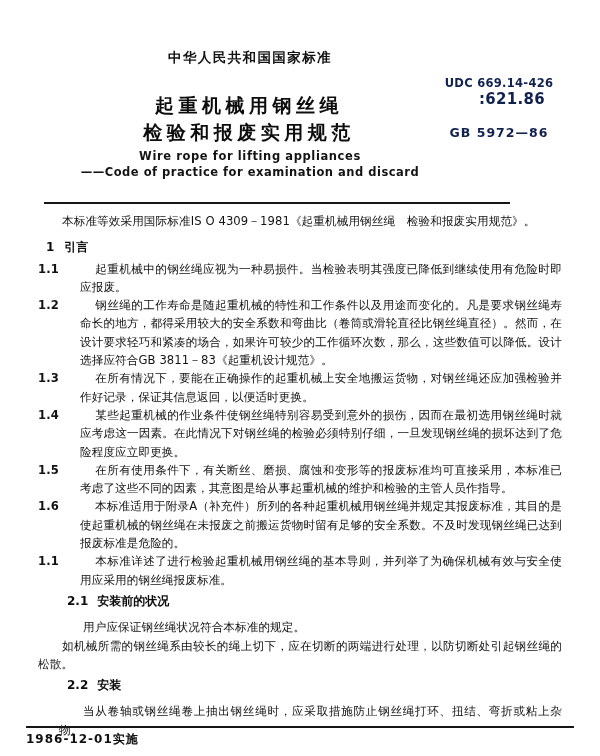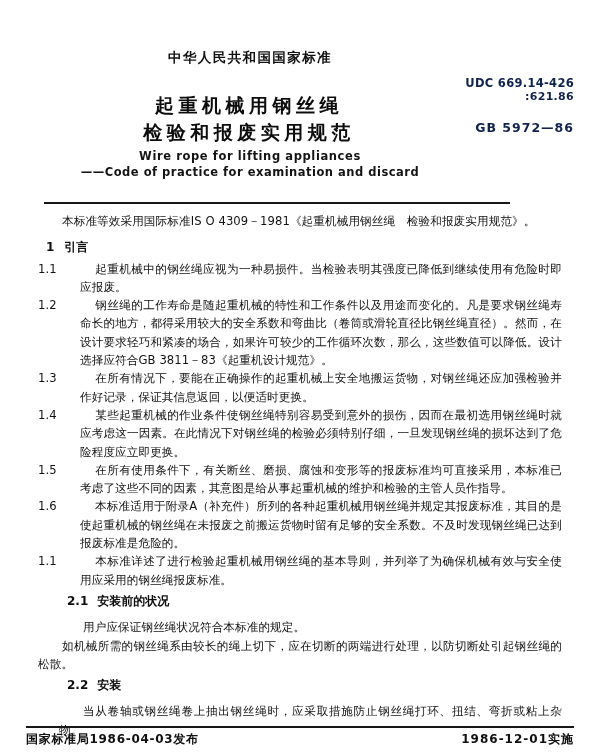--- a/index.html
+++ b/index.html
@@ -71,32 +71,32 @@
   }
   .subtitle-en.second {
     letter-spacing: 0.5px;
   }
 
   
   .ident {
     position: absolute;
     right: 26px;
     top: 76px;
-    text-align: right;
+    text-align: center;
     width: 150px;
   }
   .udc-line1 {
     font-size: 11.5px;
     font-weight: bold;
     letter-spacing: 0.3px;
     color: #11224f;
     white-space: nowrap;
   }
   .udc-line2 {
-    font-size: 11px;
+    font-size: 15px;
     font-weight: bold;
     letter-spacing: 0.3px;
     color: #11224f;
     margin-left: 26px;
     white-space: nowrap;
   }
   .std-no {
     margin-top: 17px;
     font-size: 12.5px;
     font-weight: bold;
@@ -152,21 +152,21 @@
     margin-top: 8px;
     margin-bottom: 3px;
   }
   .h1 .num { margin-right: 10px; }
   .h2 {
     margin-top: 3px;
     padding-left: 21px;
   }
   .h2 .num { margin-right: 9px; }
   .sec-num {
-    font-weight: normal;
+    font-weight: bold;
     margin-right: 8px;
   }
   p.clause {
     text-indent: 0;
     padding-left: 21px;
     text-indent: -21px;
     margin-left: 21px;
   }
   p.clause .sec-num {
     display: inline-block;
@@ -270,17 +270,16 @@
       <span class="num">2.2</span><span>安装</span>
     </div>
 
     <p class="sub">当从卷轴或钢丝绳卷上抽出钢丝绳时，应采取措施防止钢丝绳打环、扭结、弯折或粘上杂物。</p>
 
   </div>
 
   <div class="rule-bottom"></div>
 
   <div class="footer">
-    <span class="left">国家标准局1986-04-03发布</span>
     <span class="right">1986-12-01实施</span>
   </div>
 
 </div>
 
 </body></html>

